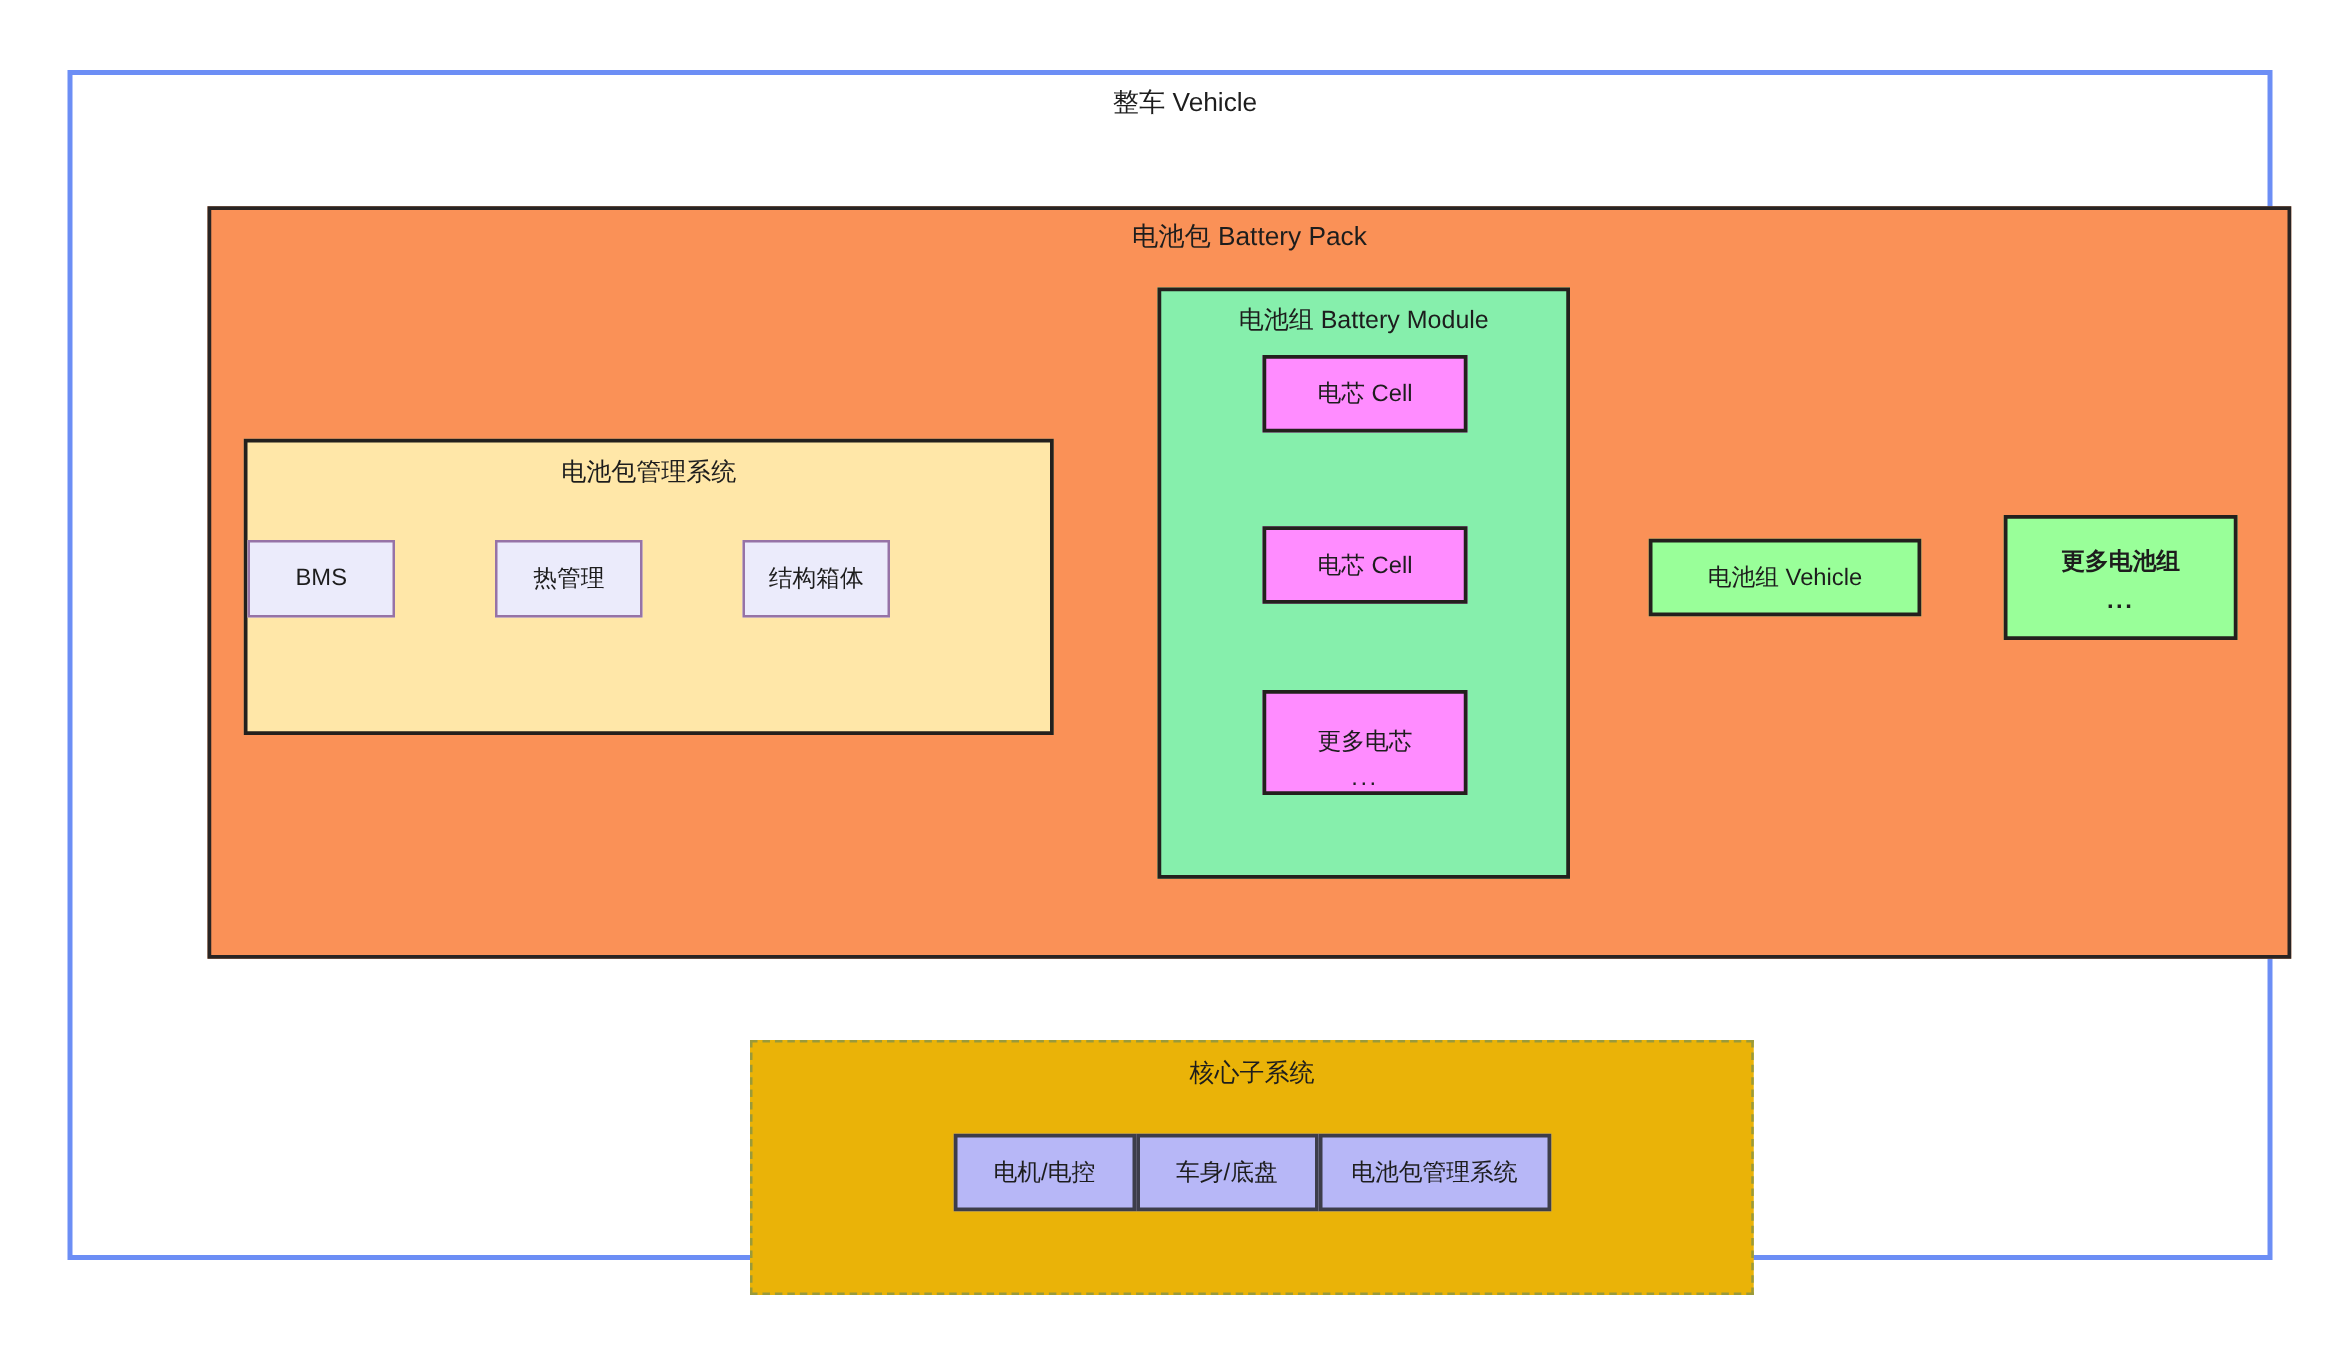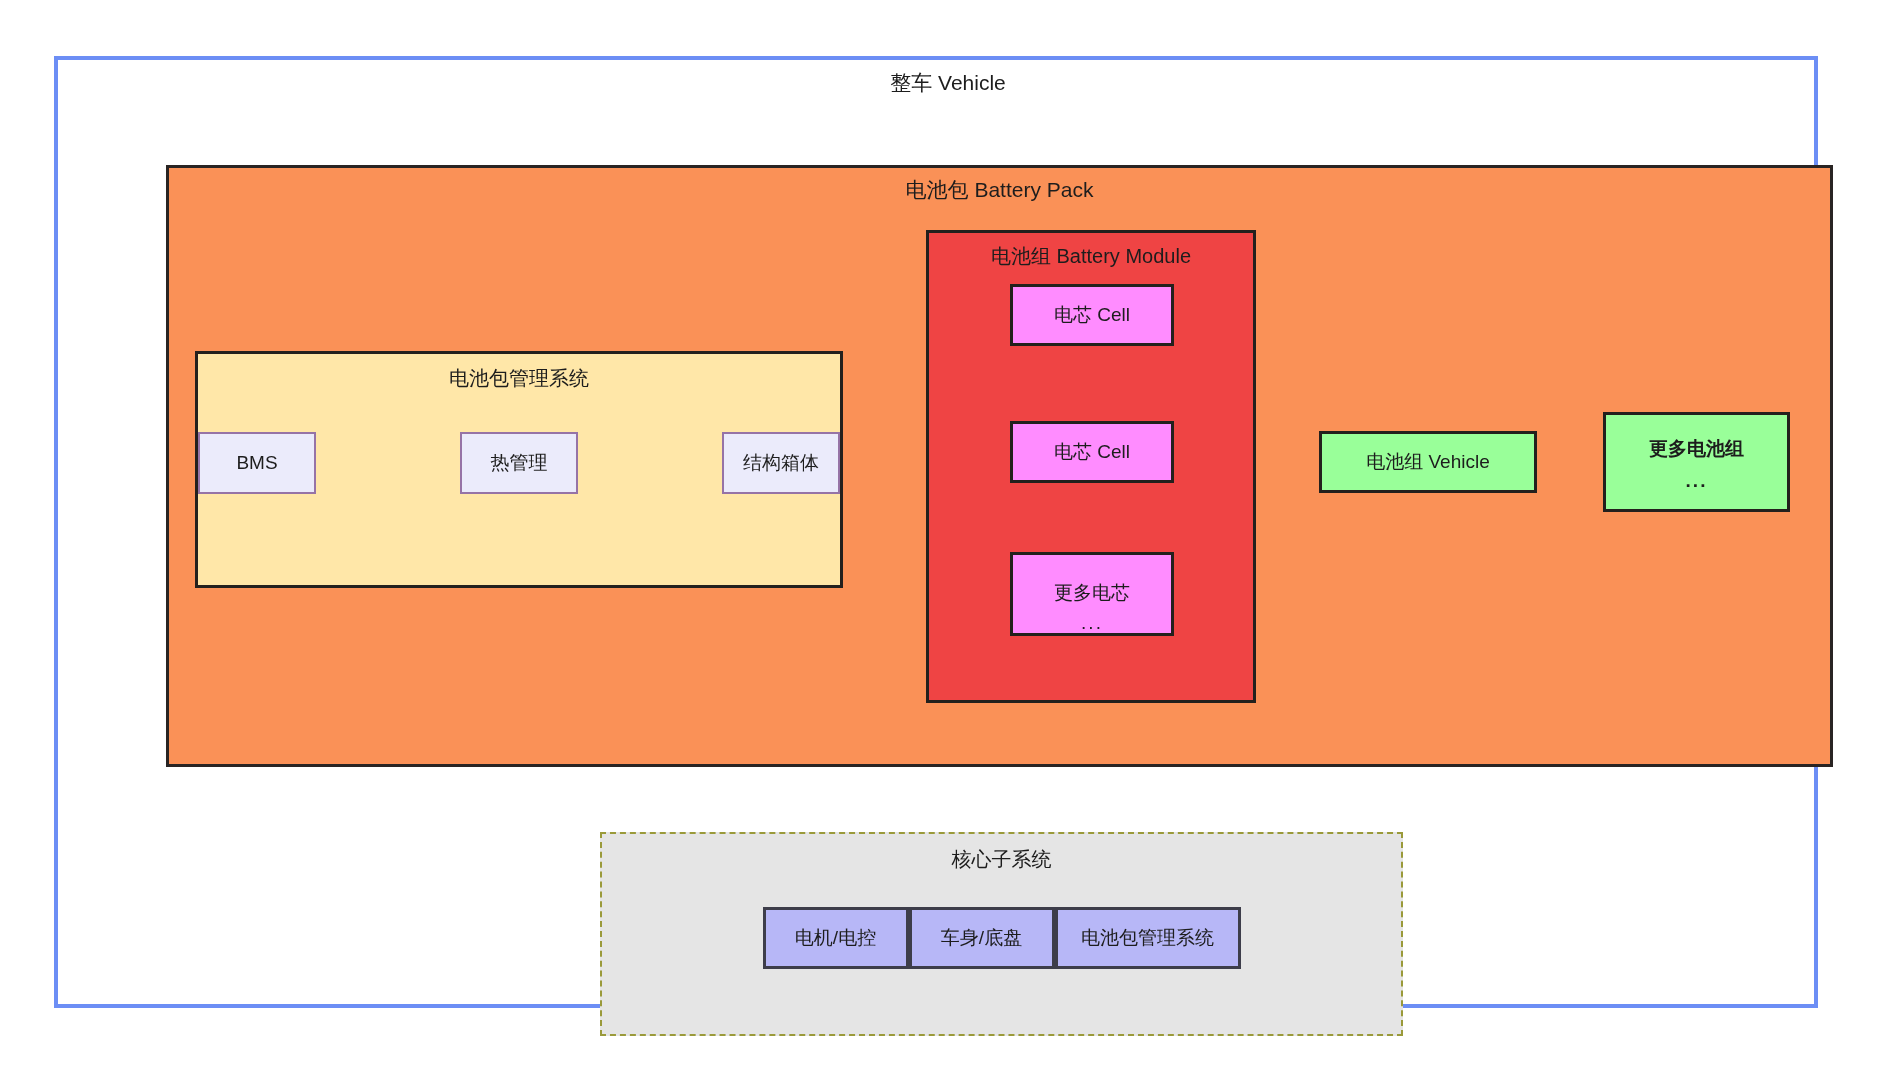--- a/index.html
+++ b/index.html
@@ -89,22 +89,22 @@
     line-height: 25px;
     color: #1d1d1d;
     white-space: nowrap;
   }
   .mgmt-items {
     position: absolute;
     left: 0;
     top: 78px;
     width: 100%;
     display: flex;
-    justify-content: space-between;
-    gap: 64px;
+    justify-content: flex-start;
+    gap: 80px;
   }
   .mgmt-item {
     width: 118px;
     height: 62px;
     background: #ebebfb;
     border: 2px solid #9673a6;
     box-sizing: border-box;
     display: flex;
     align-items: center;
     justify-content: center;
@@ -113,21 +113,21 @@
     white-space: nowrap;
   }
 
   
   .battery-module {
     position: absolute;
     left: 868px;
     top: 170px;
     width: 330px;
     height: 473px;
-    background: #ef4444;
+    background: #86efac;
     border: 3px solid #23201d;
     box-sizing: border-box;
   }
   .module-title {
     position: absolute;
     left: 0;
     top: 11px;
     width: 100%;
     text-align: center;
     font-size: 20px;
@@ -190,21 +190,21 @@
   }
   .module-more .module-label { margin-bottom: 12px; }
 
   
   .core-subsystems {
     position: absolute;
     left: 542px;
     top: 772px;
     width: 803px;
     height: 204px;
-    background: #e5e5e5;
+    background: #eab308;
     border: 2px dashed #9a9a3a;
     box-sizing: border-box;
   }
   .core-title {
     position: absolute;
     left: 0;
     top: 13px;
     width: 100%;
     text-align: center;
     font-size: 20px;

